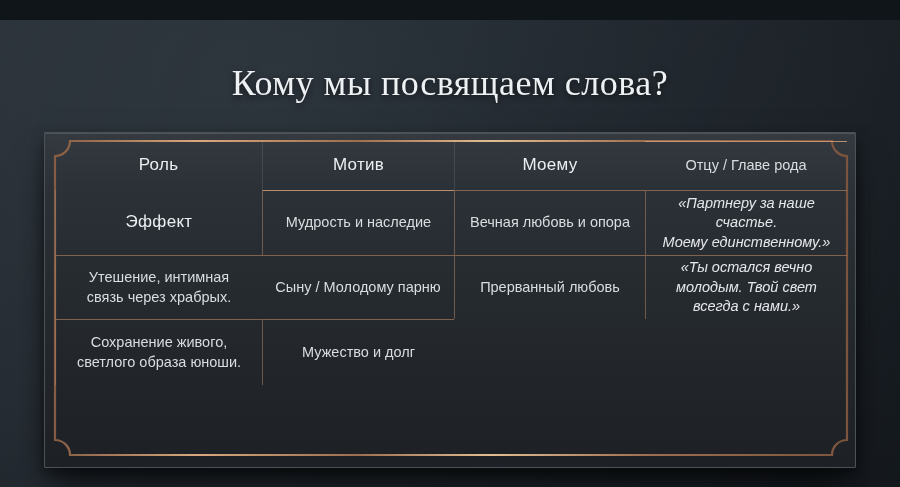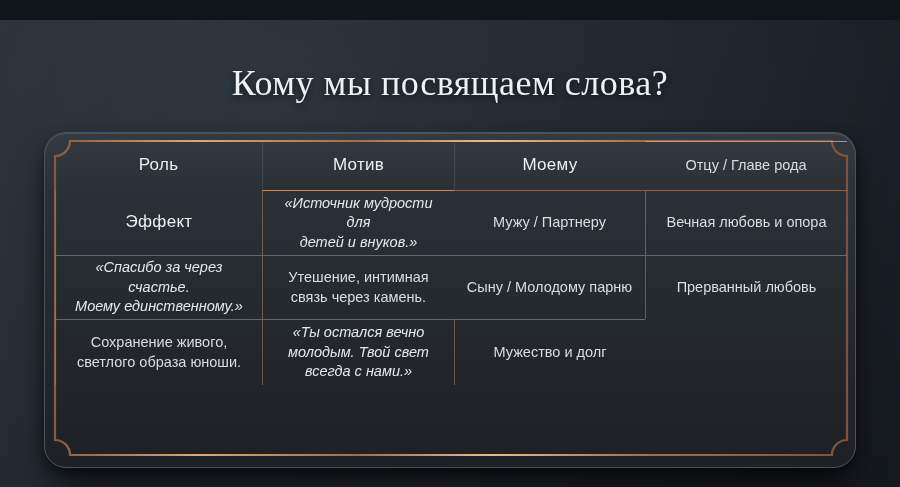--- a/index.html
+++ b/index.html
@@ -27,21 +27,21 @@
     letter-spacing: 0.5px;
     color: #eef1f3;
     text-shadow: 0 2px 6px rgba(0,0,0,0.6);
   }
   .panel {
     position: absolute;
     left: 44px;
     top: 112px;
     width: 812px;
     height: 336px;
-    border-radius: 22px;
+    border-radius: 1px;
     border: 1px solid #4a5157;
     background: linear-gradient(180deg, #343a40 0%, #2b3137 16%, #262b30 45%, #22262b 70%, #1d2126 100%);
     box-shadow:
       inset 0 1px 1px rgba(255,255,255,0.14),
       0 24px 38px -10px rgba(0,0,0,0.65),
       0 6px 14px rgba(0,0,0,0.45);
   }
   .frame-svg {
     position: absolute;
     left: 0; top: 0;
@@ -105,34 +105,32 @@
     </svg>
 
     <div class="grid">
 
       <div class="cell th">Роль</div>
       <div class="cell th vline">Мотив</div>
       <div class="cell th vline">Моему</div>
       <div class="cell td sep-strong">Отцу / Главе рода</div>
 
       <div class="cell th vline">Эффект</div>
-      <div class="cell td sep-strong vline example">«Источник мудрости для
-детей и внуков.»</div>
+      <div class="cell td sep-strong vline">Мудрость и наследие</div>
 
-      <div class="cell td">Мужу / Партнеру</div>
       <div class="cell td vline">Вечная любовь и опора</div>
-      <div class="cell td vline example">«Спасибо за через счастье.
+      <div class="cell td vline example">«Партнеру за наше счастье.
 Моему единственному.»</div>
       <div class="cell td vline">Утешение, интимная
-связь через камень.</div>
+связь через храбрых.</div>
 
       <div class="cell td">Сыну / Молодому парню</div>
       <div class="cell td vline">Прерванный любовь</div>
-      <div class="cell td vline">Сохранение живого,
-светлого образа юноши.</div>
       <div class="cell td vline example">«Ты остался вечно
 молодым. Твой свет
 всегда с нами.»</div>
+      <div class="cell td vline">Сохранение живого,
+светлого образа юноши.</div>
 
       <div class="cell td vline">Мужество и долг</div>
     </div>
   </div>
 </div>
 
 </body></html>

